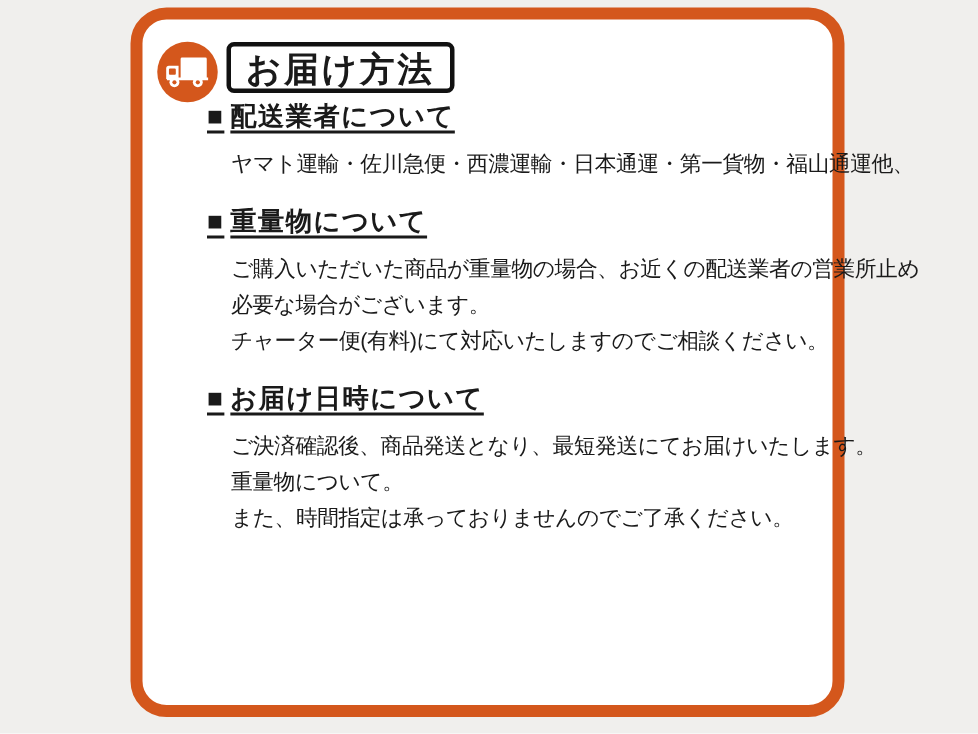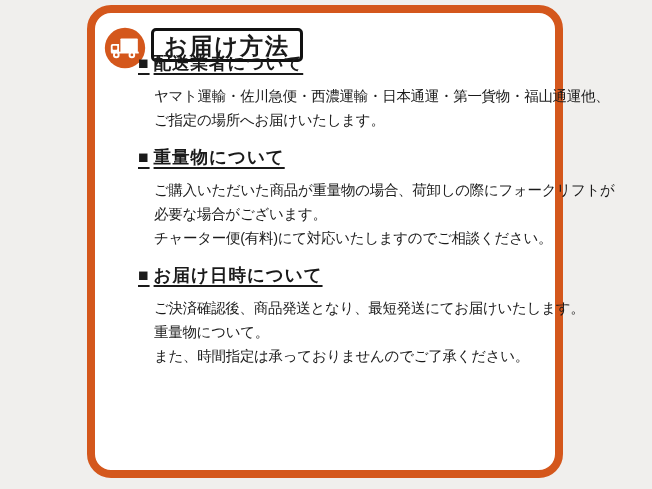--- a/index.html
+++ b/index.html
@@ -43,21 +43,21 @@
     padding: 3px 10px 0 10px;
     font-size: 23px;
     font-weight: bold;
     letter-spacing: 2px;
     line-height: 1.1;
     white-space: nowrap;
   }
   .content {
     position: absolute;
     left: 138px;
-    top: 52px;
+    top: 66px;
     width: 410px;
   }
   .section-header {
     font-size: 17.5px;
     font-weight: bold;
     text-decoration: underline;
     text-underline-offset: 4px;
     text-decoration-thickness: 2px;
     letter-spacing: 1px;
     line-height: 22px;
@@ -102,30 +102,29 @@
 <div class="title-box">お届け方法</div>
 
 <div class="content">
 
   <div class="section">
     <div class="section-header">
       <span class="bullet">■</span><span>配送業者について</span>
     </div>
     <div class="section-body">
       <div class="line">ヤマト運輸・佐川急便・西濃運輸・日本通運・第一貨物・福山通運他、</div>
-      <div class="line">ご指定の場所へお届けいたします。</div>
     </div>
   </div>
 
   <div class="section">
     <div class="section-header">
       <span class="bullet">■</span><span>重量物について</span>
     </div>
     <div class="section-body">
-      <div class="line">ご購入いただいた商品が重量物の場合、荷卸しの際にフォークリフトが</div>
+      <div class="line">ご購入いただいた商品が重量物の場合、お近くの配送業者の営業所止め</div>
       <div class="line">必要な場合がございます。</div>
       <div class="line">チャーター便(有料)にて対応いたしますのでご相談ください。</div>
     </div>
   </div>
 
   <div class="section">
     <div class="section-header">
       <span class="bullet">■</span><span>お届け日時について</span>
     </div>
     <div class="section-body">

